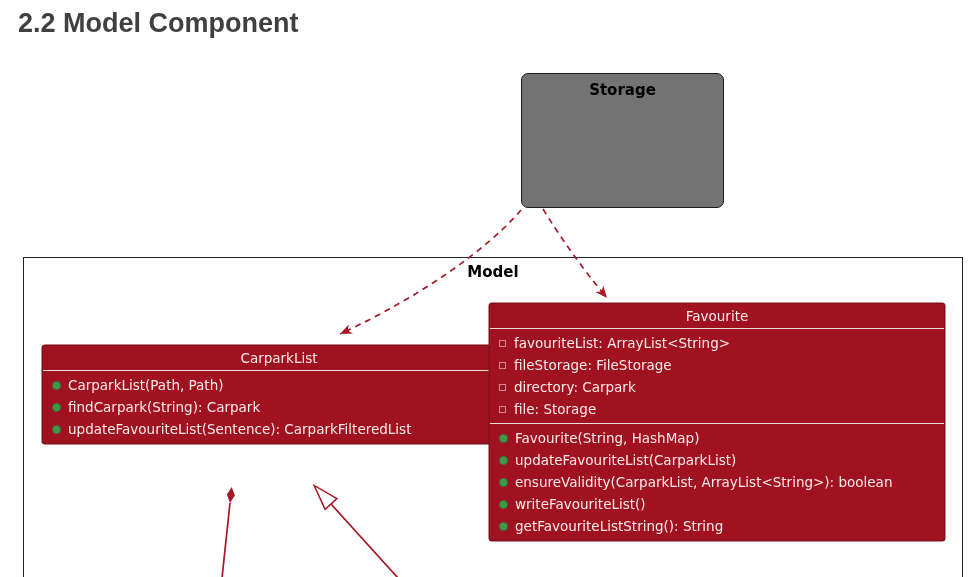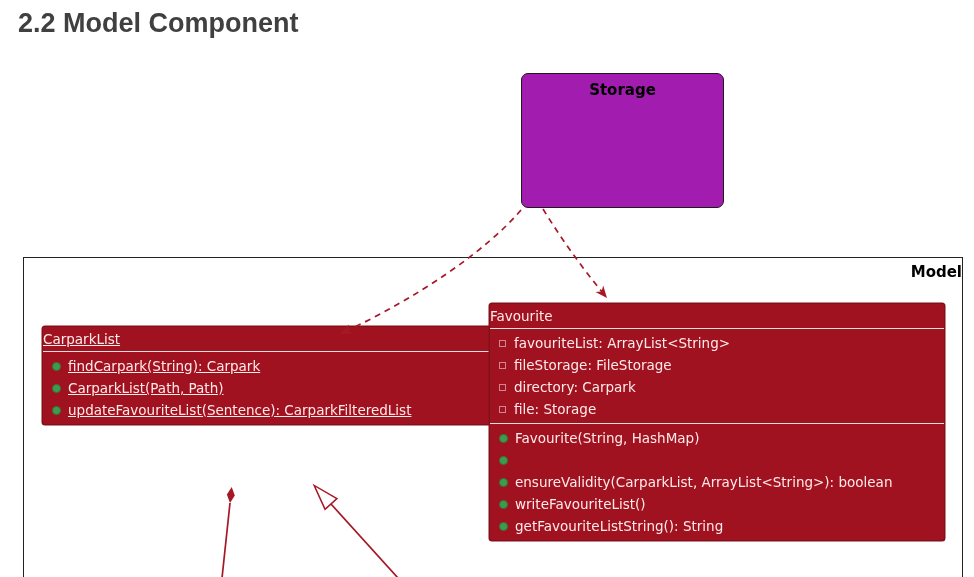--- a/index.html
+++ b/index.html
@@ -20,60 +20,60 @@
     font-size: 27px;
     font-weight: 700;
     color: #404040;
     letter-spacing: 0px;
   }
   
   .storage-box {
     position: absolute;
     left: 521px; top: 73px;
     width: 203px; height: 135px;
-    background: #a21caf;
+    background: #737373;
     border: 1.6px solid #1b1b1b;
     border-radius: 7px;
   }
   .storage-title {
     margin-top: 7px;
     text-align: center;
     font-size: 15px;
     font-weight: 700;
     color: #000000;
   }
   
   .model-package {
     position: absolute;
     left: 23px; top: 257px;
     width: 940px; height: 340px;
     background: #ffffff;
     border: 1.6px solid #222222;
   }
   .model-label {
     margin-top: 5px;
-    text-align: right;
+    text-align: center;
     font-size: 15px;
     font-weight: 700;
     color: #000000;
   }
   
   .cls {
     position: absolute;
     background: #a11220;
     border: 1px solid #82101b;
     border-radius: 3px;
     color: #ffeaea;
     font-size: 13.5px;
     box-shadow: 0 0 0 0.5px #82101b;
   }
   .cls-header {
     height: 25px;
     line-height: 25px;
-    text-align: left;
+    text-align: center;
     border-bottom: 1px solid #e8dede;
     white-space: nowrap;
     overflow: hidden;
   }
   .cls-section { padding: 3px 0 3px 0; text-align: center; }
   .cls-section.fields { border-bottom: 1px solid #e8dede; }
   .member {
     display: flex;
     align-items: center;
     height: 22px;
@@ -89,21 +89,21 @@
   }
   .icon-circle {
     display: inline-block;
     width: 9px; height: 9px;
     border-radius: 50%;
     background: #3f9b4c;
     border: 1px solid #2e7a3a;
     margin-right: 7px;
     flex: 0 0 auto;
   }
-  .cls-carparklist { left: 42px;  top: 326px; width: 474px; text-decoration: underline; }
+  .cls-carparklist { left: 42px;  top: 345px; width: 474px; }
   .cls-favourite   { left: 489px; top: 303px; width: 456px; }
   
   .arrows {
     position: absolute;
     left: 0; top: 0;
     width: 974px; height: 577px;
     pointer-events: none;
   }
 </style>
 </head>
@@ -119,25 +119,25 @@
 
   <div class="storage-box">
     <div class="storage-title">Storage</div>
   </div>
 
   <div class="cls cls-carparklist">
     <div class="cls-header">CarparkList</div>
     <div class="cls-section methods">
       <div class="member">
         <span class="icon-circle"></span>
+        <span>CarparkList(Path, Path)</span>
+      </div>
+      <div class="member">
+        <span class="icon-circle"></span>
         <span>findCarpark(String): Carpark</span>
-      </div>
-      <div class="member">
-        <span class="icon-circle"></span>
-        <span>CarparkList(Path, Path)</span>
       </div>
       <div class="member">
         <span class="icon-circle"></span>
         <span>updateFavouriteList(Sentence): CarparkFilteredList</span>
       </div>
     </div>
   </div>
 
   <div class="cls cls-favourite">
     <div class="cls-header">Favourite</div>
@@ -159,20 +159,21 @@
         <span>file: Storage</span>
       </div>
     </div>
     <div class="cls-section methods">
       <div class="member">
         <span class="icon-circle"></span>
         <span>Favourite(String, HashMap)</span>
       </div>
       <div class="member">
         <span class="icon-circle"></span>
+        <span>updateFavouriteList(CarparkList)</span>
       </div>
       <div class="member">
         <span class="icon-circle"></span>
         <span>ensureValidity(CarparkList, ArrayList&lt;String&gt;): boolean</span>
       </div>
       <div class="member">
         <span class="icon-circle"></span>
         <span>writeFavouriteList()</span>
       </div>
       <div class="member">

